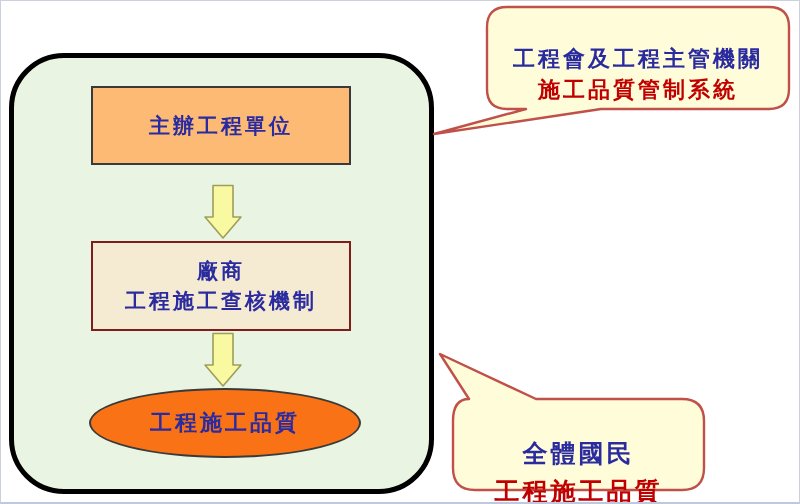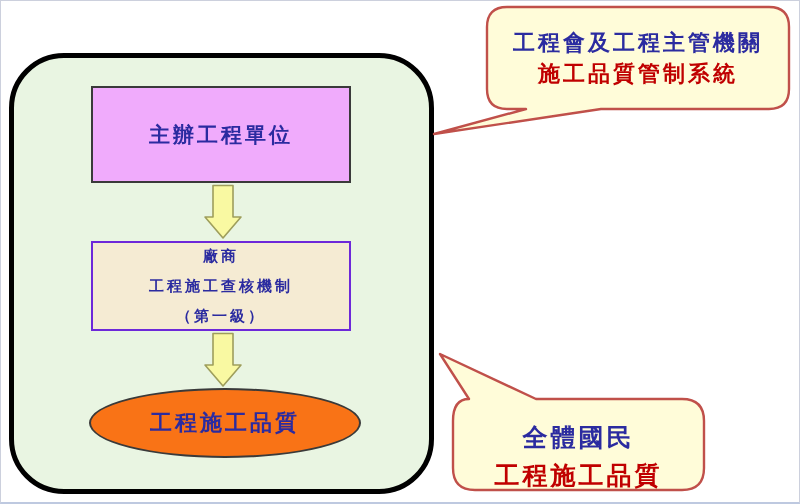--- a/index.html
+++ b/index.html
@@ -30,33 +30,33 @@
     flex-direction: column;
     align-items: center;
     justify-content: center;
     text-align: center;
     font-weight: bold;
     letter-spacing: 3px;
   }
 
   .box1 {
     left: 90px; top: 85px;
-    width: 260px; height: 97px;
-    background: #f0abfc;
+    width: 260px; height: 79px;
+    background: #fdba74;
     border: 2px solid #3a3a3a;
     font-size: 21px;
     line-height: 30px;
   }
 
   .box2 {
     left: 90px; top: 240px;
     width: 260px; height: 90px;
     background: #f5ebd3;
-    border: 2px solid #6d28d9;
-    font-size: 15px;
+    border: 2px solid #7f1d1d;
+    font-size: 21px;
     line-height: 30px;
   }
 
   .ellipse {
     left: 88px; top: 387px;
     width: 272px; height: 70px;
     background: #f97316;
     border: 2px solid #3a3a3a;
     border-radius: 50%;
     font-size: 22px;
@@ -73,20 +73,21 @@
 
   .callout-text {
     position: absolute;
     display: flex;
     flex-direction: column;
     align-items: center;
     justify-content: center;
     text-align: center;
     font-weight: bold;
     letter-spacing: 3px;
+    margin-top: 16px;
   }
 
   .callout1-text {
     left: 486px; top: 8px;
     width: 302px; height: 98px;
     font-size: 22px;
     line-height: 31px;
   }
 
   .callout2-text {
@@ -110,21 +111,20 @@
     <div class="txt-blue">主辦工程單位</div>
   </div>
 
   <svg class="arrow-svg arrow-1" viewBox="0 0 40 56">
     <polygon points="10,1.5 30,1.5 30,33 38,33 20,54 2,33 10,33" fill="#f9f9a2" stroke="#9e9e5c" stroke-width="1.6" stroke-linejoin="round"></polygon>
   </svg>
 
   <div class="node box2">
     <div class="txt-blue">廠商</div>
     <div class="txt-blue">工程施工查核機制</div>
-    <div class="txt-blue">（第一級）</div>
   </div>
 
   <svg class="arrow-svg arrow-2" viewBox="0 0 40 56">
     <polygon points="10,1.5 30,1.5 30,33 38,33 20,54 2,33 10,33" fill="#f9f9a2" stroke="#9e9e5c" stroke-width="1.6" stroke-linejoin="round"></polygon>
   </svg>
 
   <div class="node ellipse">
     <div class="txt-blue">工程施工品質</div>
   </div>
 

